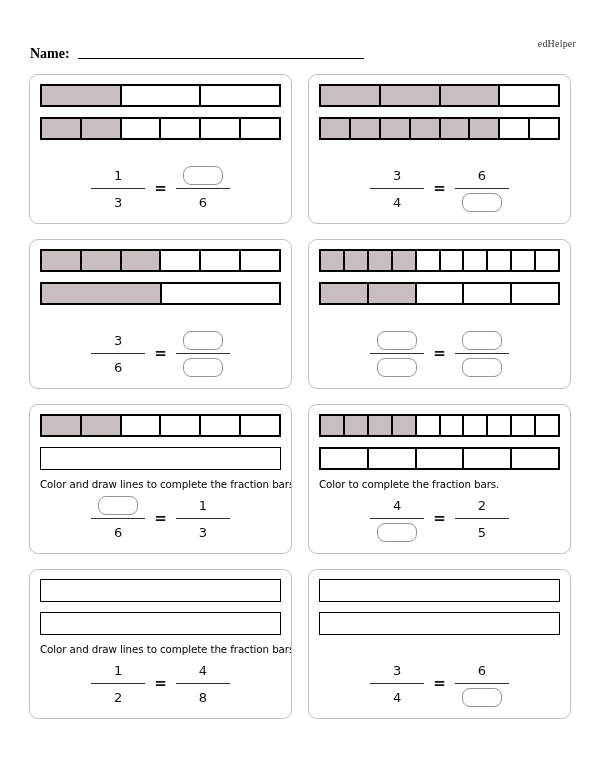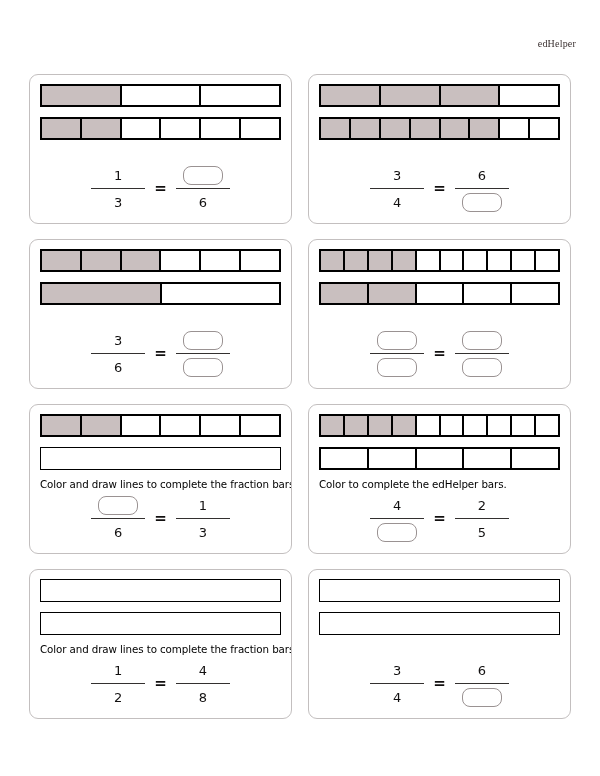--- a/index.html
+++ b/index.html
@@ -165,20 +165,24 @@
     font-weight: bold;
     color: #121010;
     padding-bottom: 1px;
   }
 </style>
 </head>
 <body>
 
 <div id="header">
   <div id="brand">edHelper</div>
+  <div id="name-row">
+    <span id="name-label">Name:</span>
+    <span id="name-line"></span>
+  </div>
 </div>
 
 <div id="grid">
     <div class="problem">
       <div class="bar">
         <div class="cell shaded"></div>
         <div class="cell"></div>
         <div class="cell"></div>
       </div>
       <div class="bar">
@@ -375,21 +379,21 @@
         <div class="cell"></div>
         <div class="cell"></div>
       </div>
       <div class="bar">
         <div class="cell"></div>
         <div class="cell"></div>
         <div class="cell"></div>
         <div class="cell"></div>
         <div class="cell"></div>
       </div>
-      <div class="instruction">Color to complete the edHelper bars.</div>
+      <div class="instruction">Color to complete the fraction bars.</div>
       <div class="equation">
         <div class="frac">
           <div class="num">
             <span class="numeral">4</span>
           </div>
           <div class="rule"></div>
           <div class="den">
             <div class="answer-box"></div>
           </div>
         </div>

